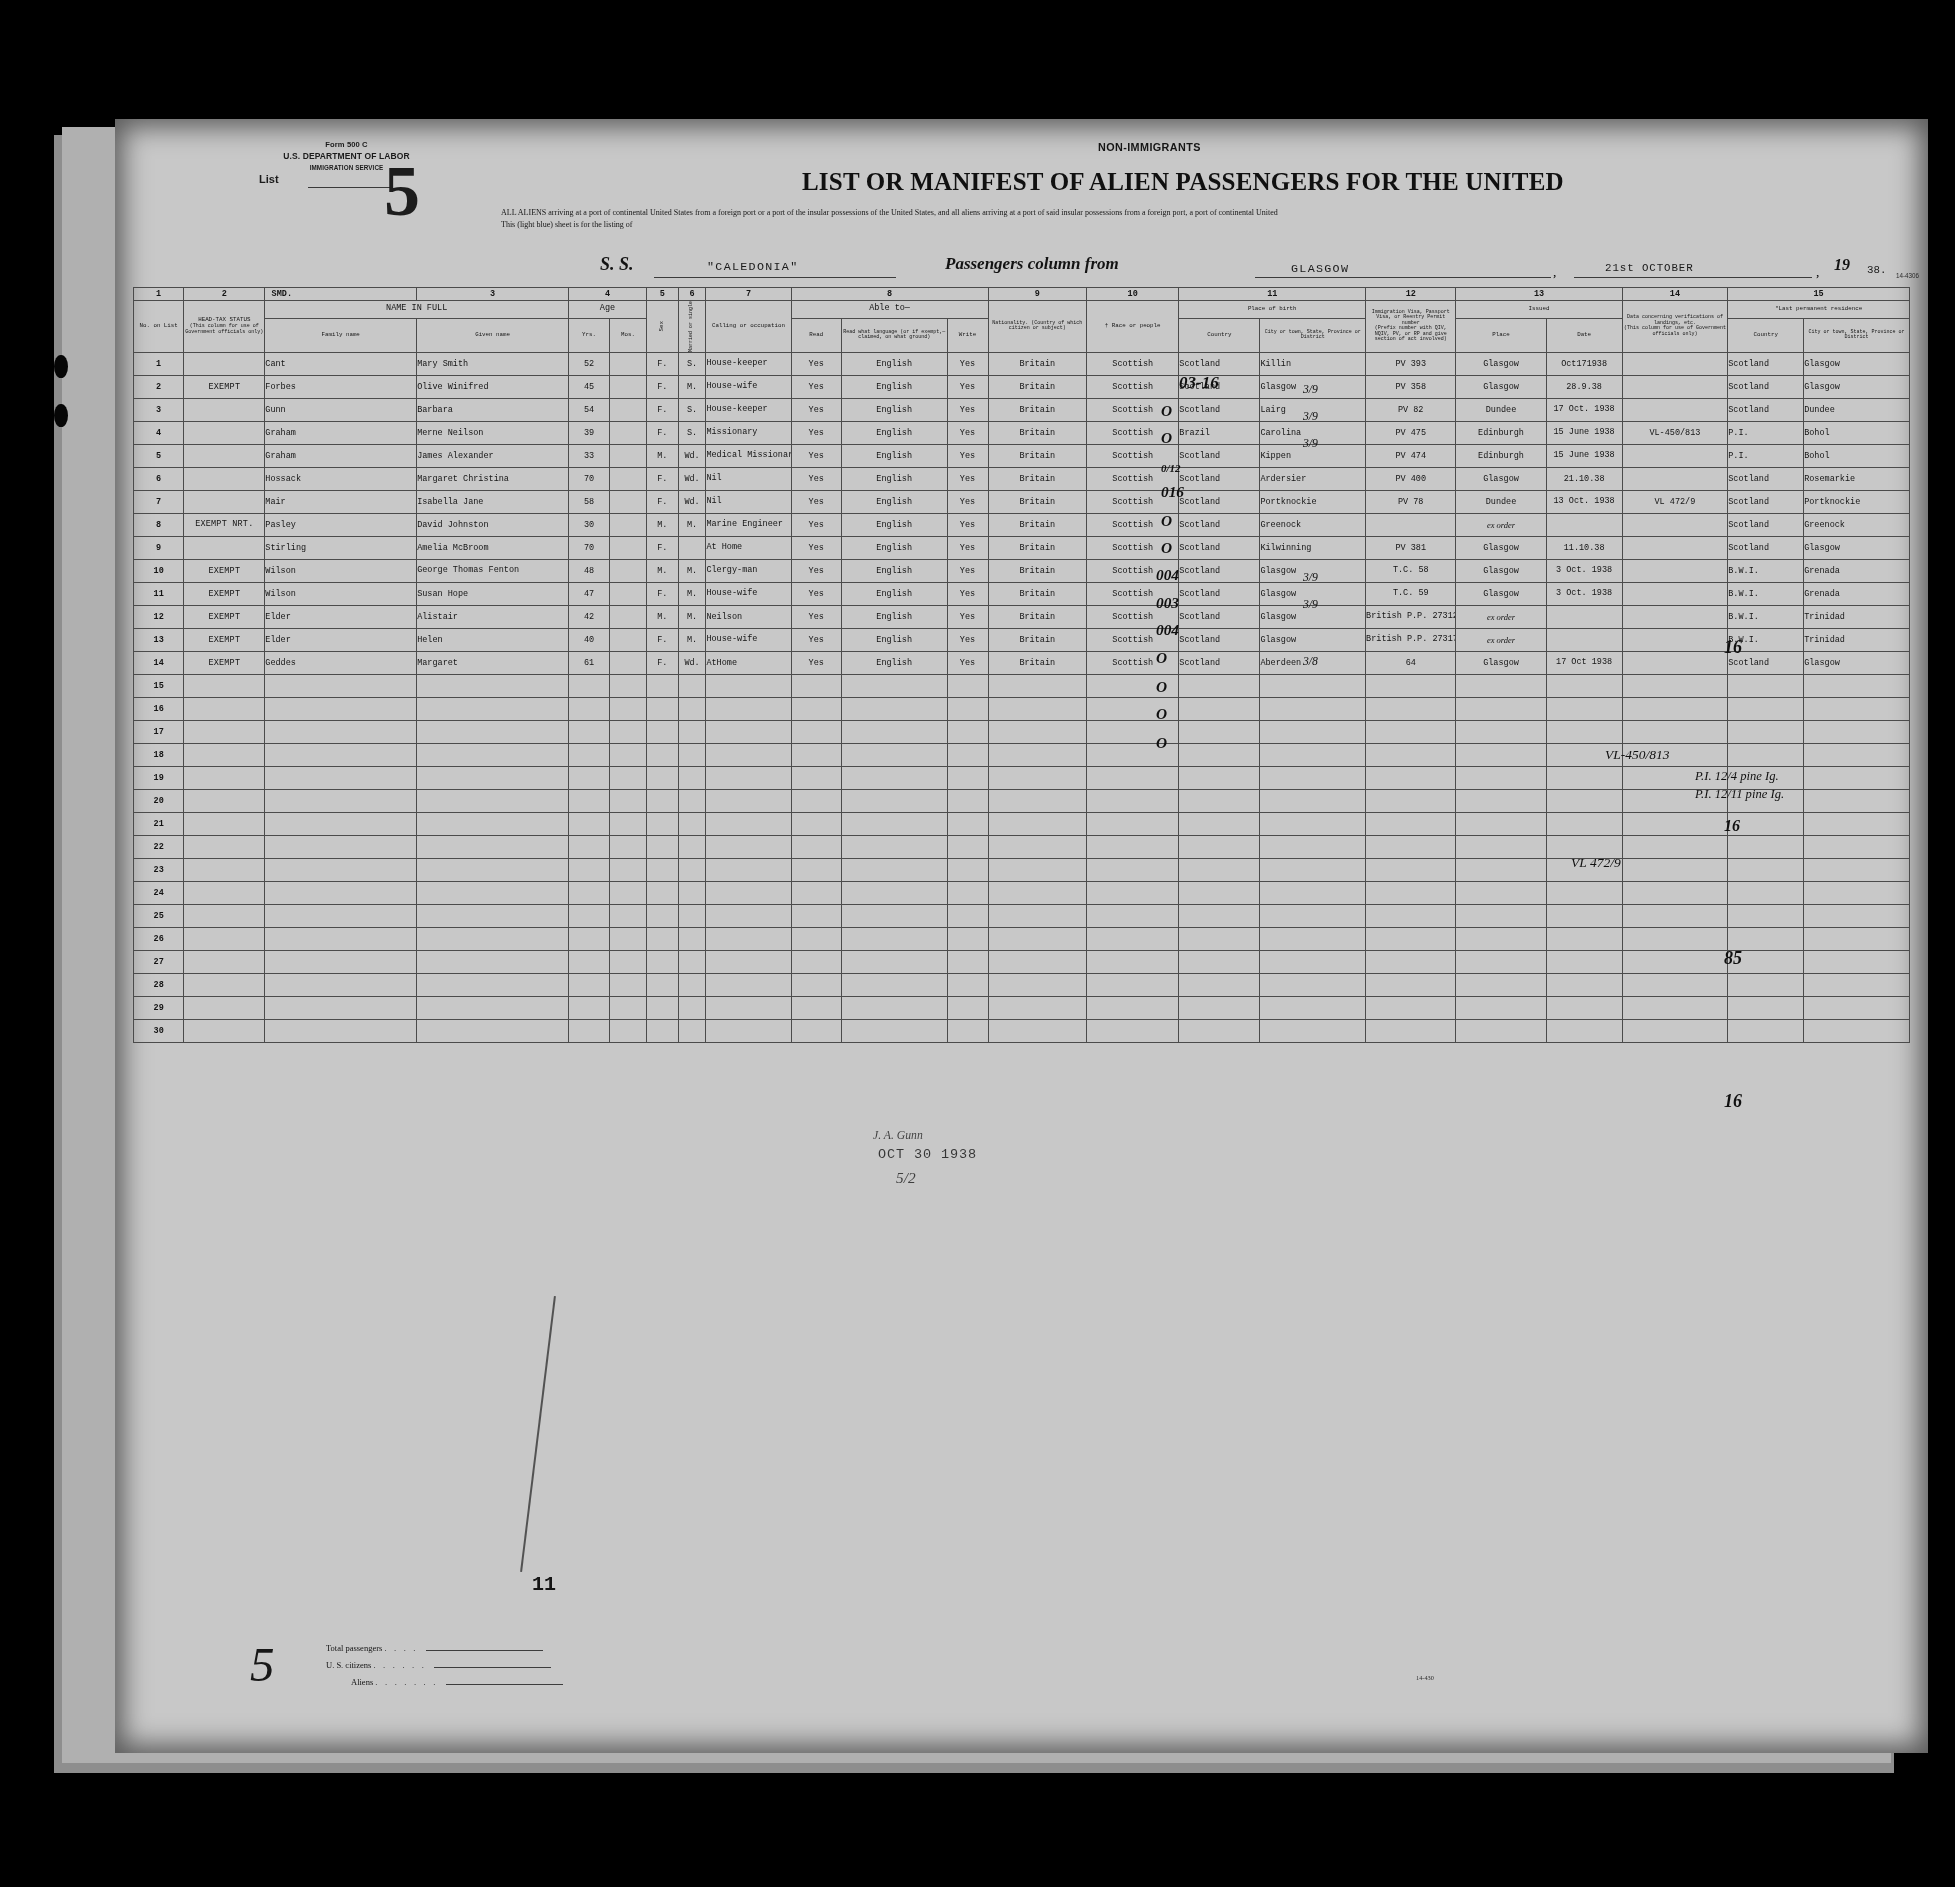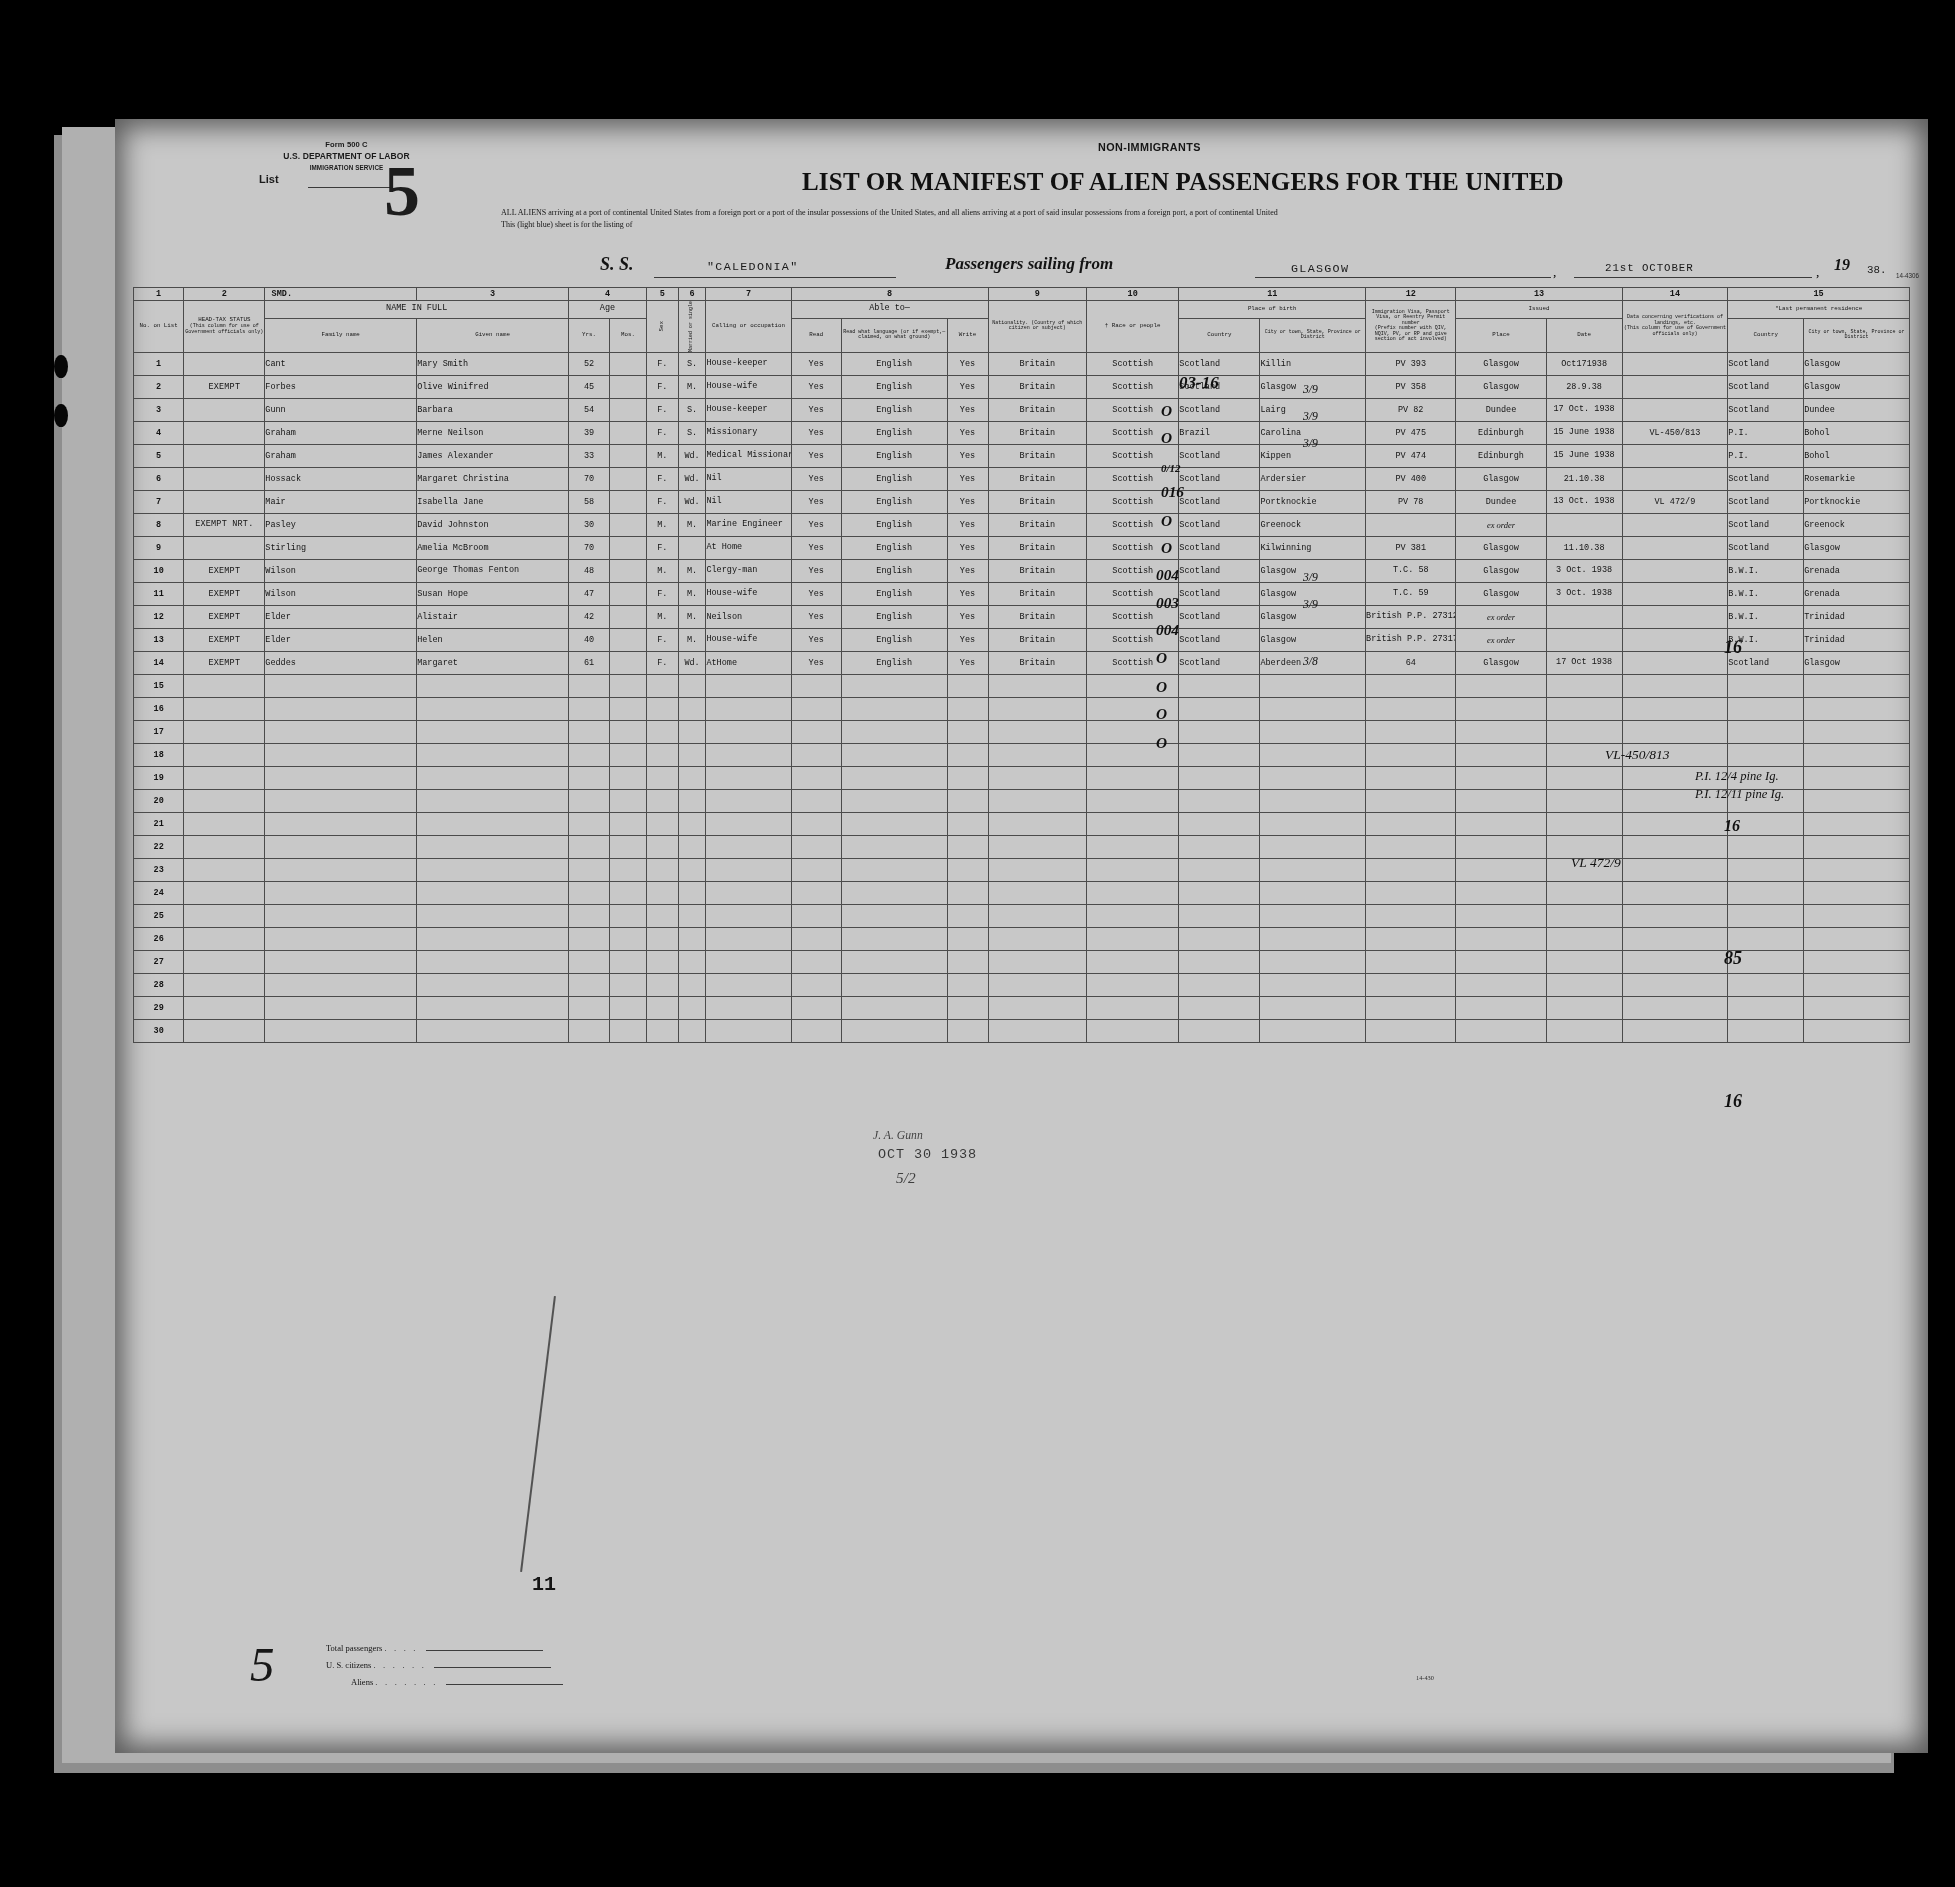--- a/index.html
+++ b/index.html
@@ -130,21 +130,21 @@
       <div class="list-num">5</div>
 
       <div class="main-title">LIST OR MANIFEST OF ALIEN PASSENGERS FOR THE UNITED</div>
       <div class="sub1">ALL ALIENS arriving at a port of continental United States from a foreign port or a port of the insular possessions of the United States, and all aliens arriving at a port of said insular possessions from a foreign port, a port of continental United</div>
       <div class="sub2">This (light blue) sheet is for the listing of</div>
 
       <div>
         <div class="ss-lab" style="left:485px;top:135px;">S. S.</div>
         <div class="ul" style="left:539px;top:158px;width:242px;"></div>
         <div class="hand" style="position:absolute;left:592px;top:141px;font-size:11.7px;letter-spacing:1.3px;">"CALEDONIA"</div>
-        <div class="ss-lab" style="left:830px;top:135px;font-size:17px;">Passengers sailing from</div>
+        <div class="ss-lab" style="left:830px;top:135px;font-size:17px;">Passengers column from</div>
         <div class="ul" style="left:1140px;top:158px;width:296px;"></div>
         <div class="hand" style="position:absolute;left:1176px;top:143px;font-size:11.7px;letter-spacing:1.3px;">GLASGOW</div>
         <div style="position:absolute;left:1438px;top:145px;font-size:13.5px;font-family:'Liberation Serif',serif;">,</div>
         <div class="ul" style="left:1459px;top:158px;width:238px;"></div>
         <div class="hand" style="position:absolute;left:1490px;top:143px;font-size:10.8px;letter-spacing:0.9px;">21st OCTOBER</div>
         <div style="position:absolute;left:1701px;top:145px;font-size:13.5px;font-family:'Liberation Serif',serif;">,</div>
         <div class="ss-lab" style="left:1719px;top:137px;font-size:16px;">19</div>
         <div class="hand" style="position:absolute;left:1752px;top:145px;font-size:10.8px;">38.</div>
         <div class="tiny-right">14-4306</div>
       </div>

